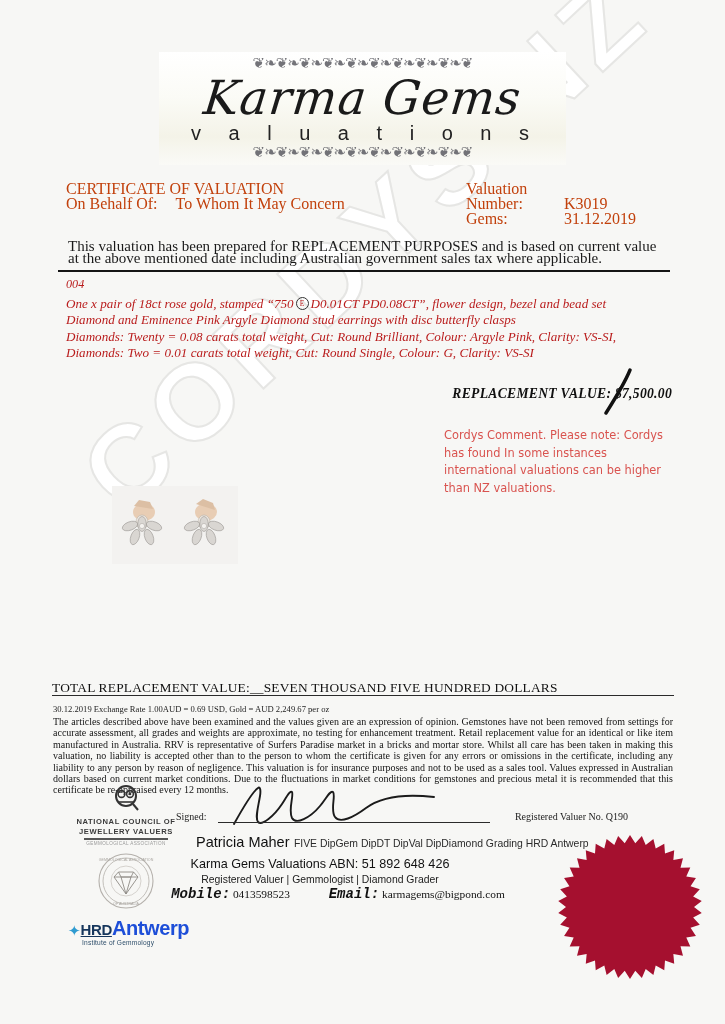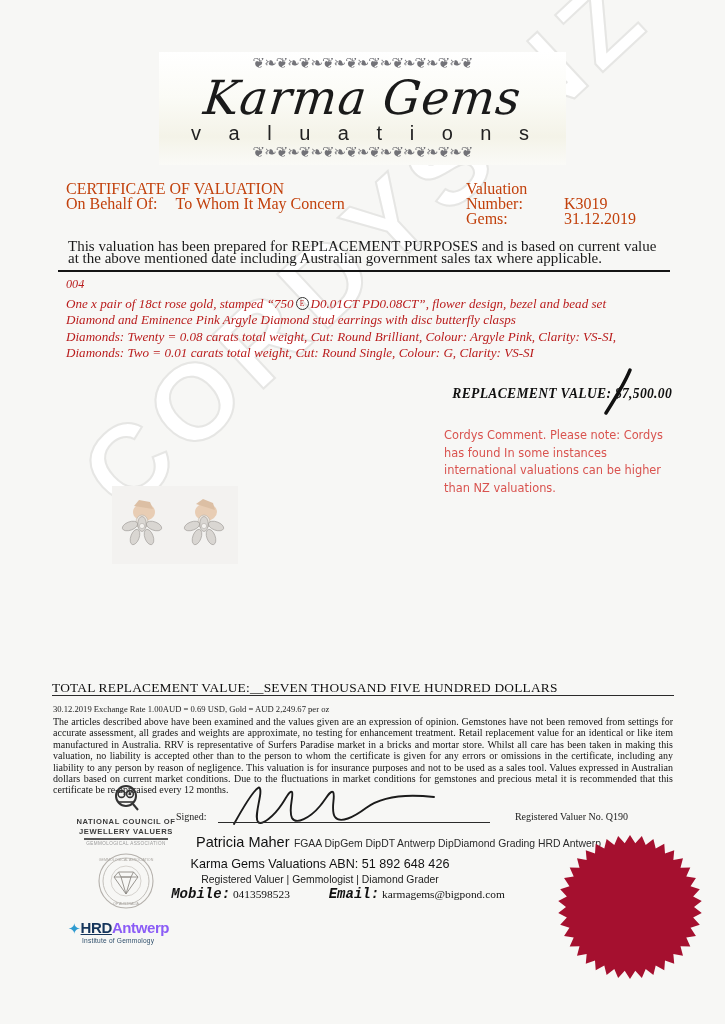--- a/index.html
+++ b/index.html
@@ -249,21 +249,21 @@
     padding-left: 2px;
   }
   #hrd .hrd-line { white-space: nowrap; line-height: 16px; }
   #hrd .hrd-star { color: #2f9bd0; font-size: 15px; vertical-align: -1px; }
   #hrd .hrd-h {
     font-family: "Liberation Sans", sans-serif;
     font-size: 15px; font-weight: bold; color: #16365c; letter-spacing: -.4px; text-decoration: underline;
   }
   #hrd .hrd-a {
     font-family: "Liberation Sans", sans-serif;
-    font-size: 15px; font-weight: bold; color: #8b5cf6; letter-spacing: -.4px;
+    font-size: 20px; font-weight: bold; color: #1d4ed8; letter-spacing: -.4px;
   }
   #hrd .hrd-sub {
     font-family: "Liberation Sans", sans-serif;
     font-size: 6.6px; color: #2f4f6b; letter-spacing: .2px; margin-left: 14px;
   }
 
   
   #sig-row {
     position: absolute;
     top: 806px; left: 176px; width: 452px;
@@ -463,21 +463,21 @@
     <span id="sig-label">Signed:</span>
     <svg id="sig-scribble" viewBox="0 0 250 42">
       <path d="M12 40 C22 22, 30 8, 36 4 C38 2, 39 6, 38 12 C36 24, 33 34, 36 38 C40 42, 52 32, 60 20 C64 14, 68 6, 70 8 C72 11, 66 26, 70 34 C74 41, 88 34, 98 22 C104 15, 108 6, 111 8 C114 11, 108 26, 113 33 C118 40, 132 33, 144 24 C160 12, 186 10, 212 13" stroke="#1b1b1b" stroke-width="1.9" fill="none" stroke-linecap="round"></path>
     </svg>
     <span id="sig-rule"></span>
     <span id="valuer-no">Registered Valuer No. Q190</span>
   </div>
 
   <div id="valuer-name">
     <span class="nm">Patricia Maher</span>
-    <span class="cr">FGAA DipGem DipDT Antwerp DipDiamond Grading HRD Antwerp</span>
+    <span class="cr">FIVE DipGem DipDT DipVal DipDiamond Grading HRD Antwerp</span>
   </div>
 
   <div id="footer-info">
     <div class="f1">Karma Gems Valuations ABN: 51 892 648 426</div>
     <div class="f2">Registered Valuer | Gemmologist | Diamond Grader</div>
     <div class="f3">
       <span class="itl">Mobile:</span>
       <span>0413598523</span>
       <span class="itl">Email:</span>
       <span>karmagems@bigpond.com</span>

